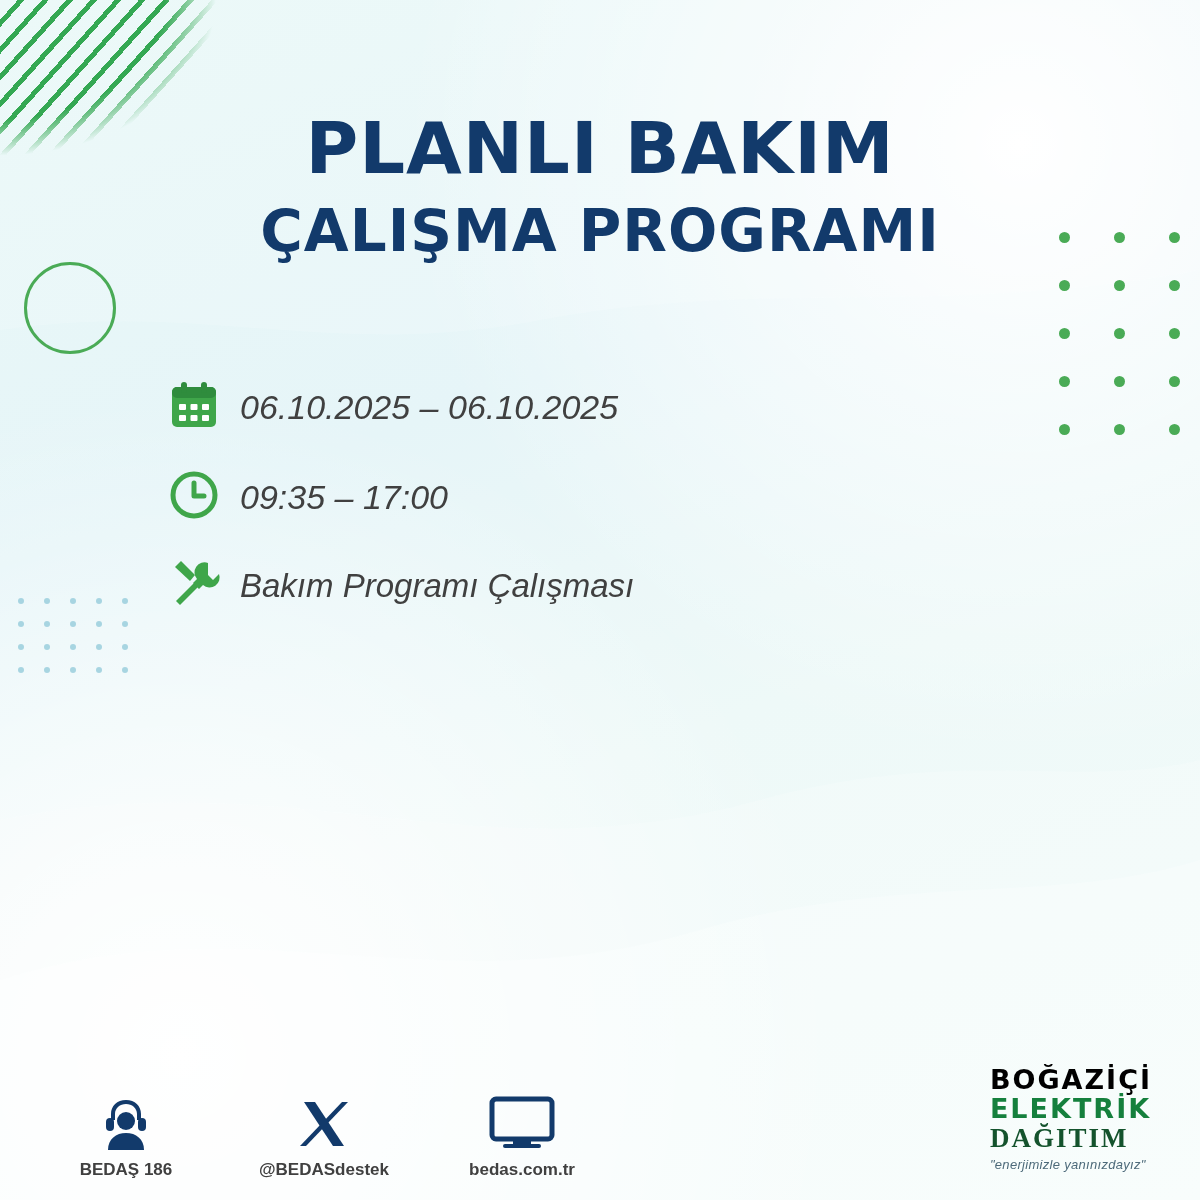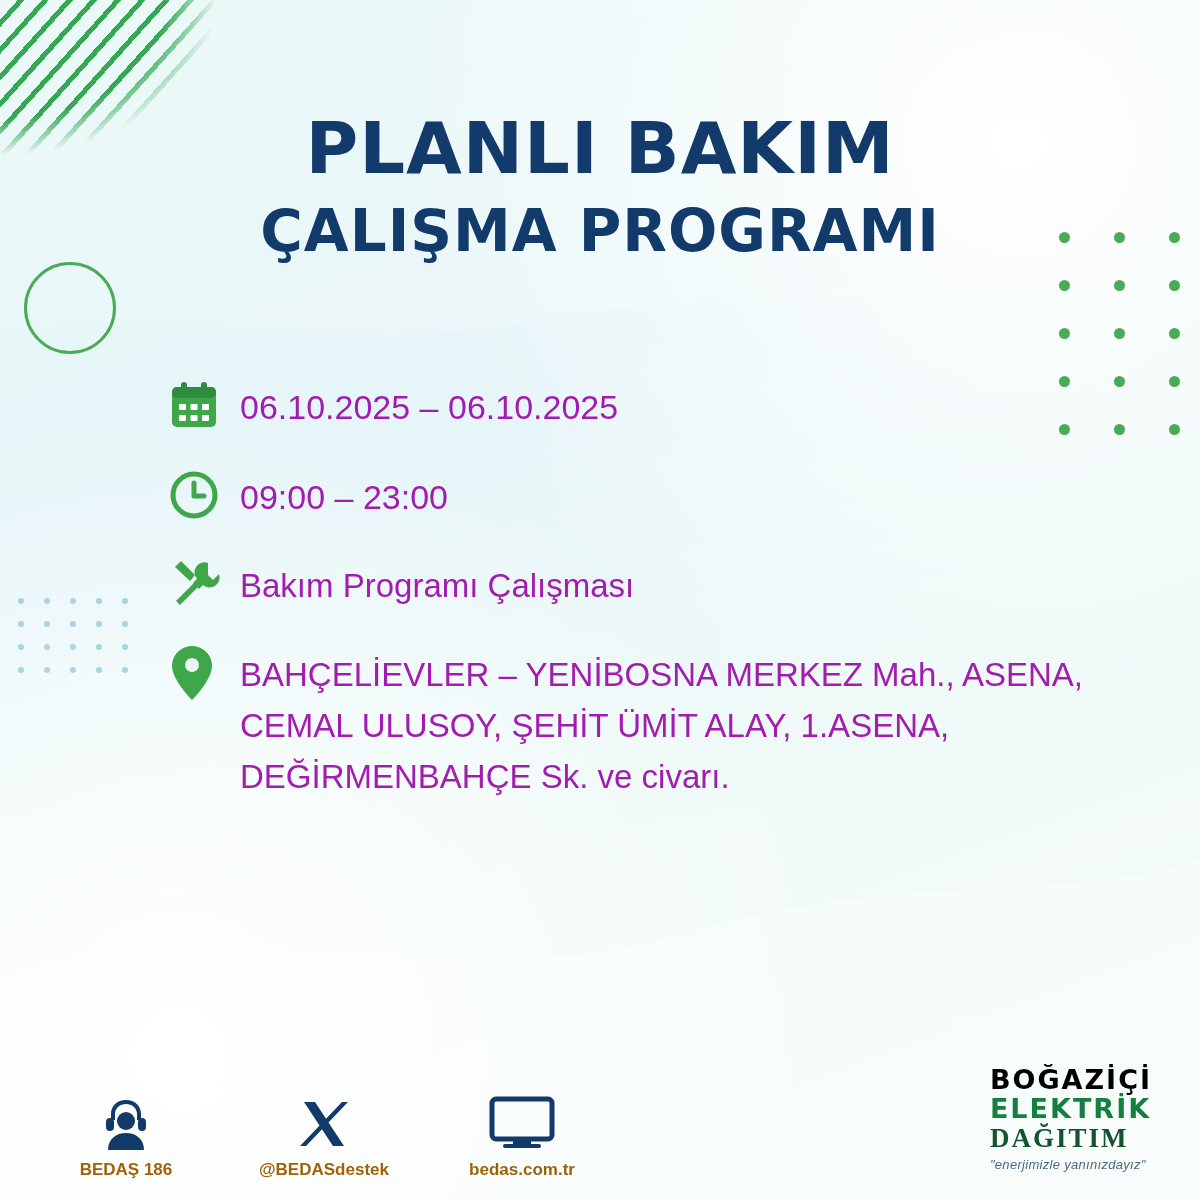--- a/index.html
+++ b/index.html
@@ -112,23 +112,24 @@
   }
   .row .ic {
     flex: 0 0 72px;
     height: 54px;
     display: flex;
     align-items: center;
     justify-content: flex-start;
   }
   .row .txt {
     font-size: 33px;
-    color: #a21caf;
+    color: #404040;
     line-height: 1.55;
     padding-top: 3px;
+    font-style: italic;
   }
   .row.date .txt, .row.time .txt { font-size: 34px; }
   .row.place .txt { max-width: 870px; }
 
   
   .footer {
     position: absolute;
     left: 0; right: 0; bottom: 0;
     height: 170px;
   }
@@ -147,21 +148,21 @@
   .contact .glyph {
     height: 58px;
     display: flex;
     align-items: flex-end;
     justify-content: center;
   }
   .contact .cap {
     margin-top: 10px;
     font-size: 17px;
     font-weight: bold;
-    color: #a16207;
+    color: #404040;
     white-space: nowrap;
   }
 
   .brand {
     position: absolute;
     right: 48px;
     bottom: 28px;
     text-align: left;
     line-height: 1.06;
   }
@@ -276,44 +277,35 @@
     <span class="txt">06.10.2025 – 06.10.2025</span>
   </div>
 
   <div class="row time">
     <span class="ic">
       <svg width="52" height="52" viewBox="0 0 52 52">
         <circle cx="26" cy="26" r="21" fill="none" stroke="#3fa64a" stroke-width="5"></circle>
         <path d="M26 14 V27 H36" fill="none" stroke="#3fa64a" stroke-width="5" stroke-linecap="round" stroke-linejoin="round"></path>
       </svg>
     </span>
-    <span class="txt">09:00 – 23:00</span>
+    <span class="txt">09:35 – 17:00</span>
   </div>
 
   <div class="row work">
     <span class="ic">
       <svg width="54" height="54" viewBox="0 0 54 54">
         <path d="M8 44 L30 22 L34 26 L12 48 Z" fill="#3fa64a"></path>
         <path d="M28 20 L36 12 L30 6 L22 14 Z" fill="#3fa64a" opacity="0.0"></path>
         <path d="M7 10 L13 4 L27 18 L22 24 Z" fill="#3fa64a"></path>
         <path d="M40 6 a10 10 0 0 0 -11 16 l-4 4 6 6 4 -4 a10 10 0 0 0 16 -11 l-6 6 -5 -5 z" fill="#3fa64a"></path>
       </svg>
     </span>
     <span class="txt">Bakım Programı Çalışması</span>
   </div>
 
-  <div class="row place">
-    <span class="ic">
-      <svg width="48" height="58" viewBox="0 0 48 58">
-        <path d="M24 2 C13 2 4 11 4 22 C4 36 24 56 24 56 C24 56 44 36 44 22 C44 11 35 2 24 2 Z" fill="#3fa64a"></path>
-        <circle cx="24" cy="21" r="7" fill="#eaf7f8"></circle>
-      </svg>
-    </span>
-    <span class="txt">BAHÇELİEVLER – YENİBOSNA MERKEZ Mah., ASENA, CEMAL ULUSOY, ŞEHİT ÜMİT ALAY, 1.ASENA, DEĞİRMENBAHÇE Sk. ve civarı.</span>
-  </div>
 
 </div>
 
 <div class="footer">
 
   <div class="contacts">
 
     <div class="contact">
       <span class="glyph">
         <svg width="52" height="56" viewBox="0 0 52 56">

